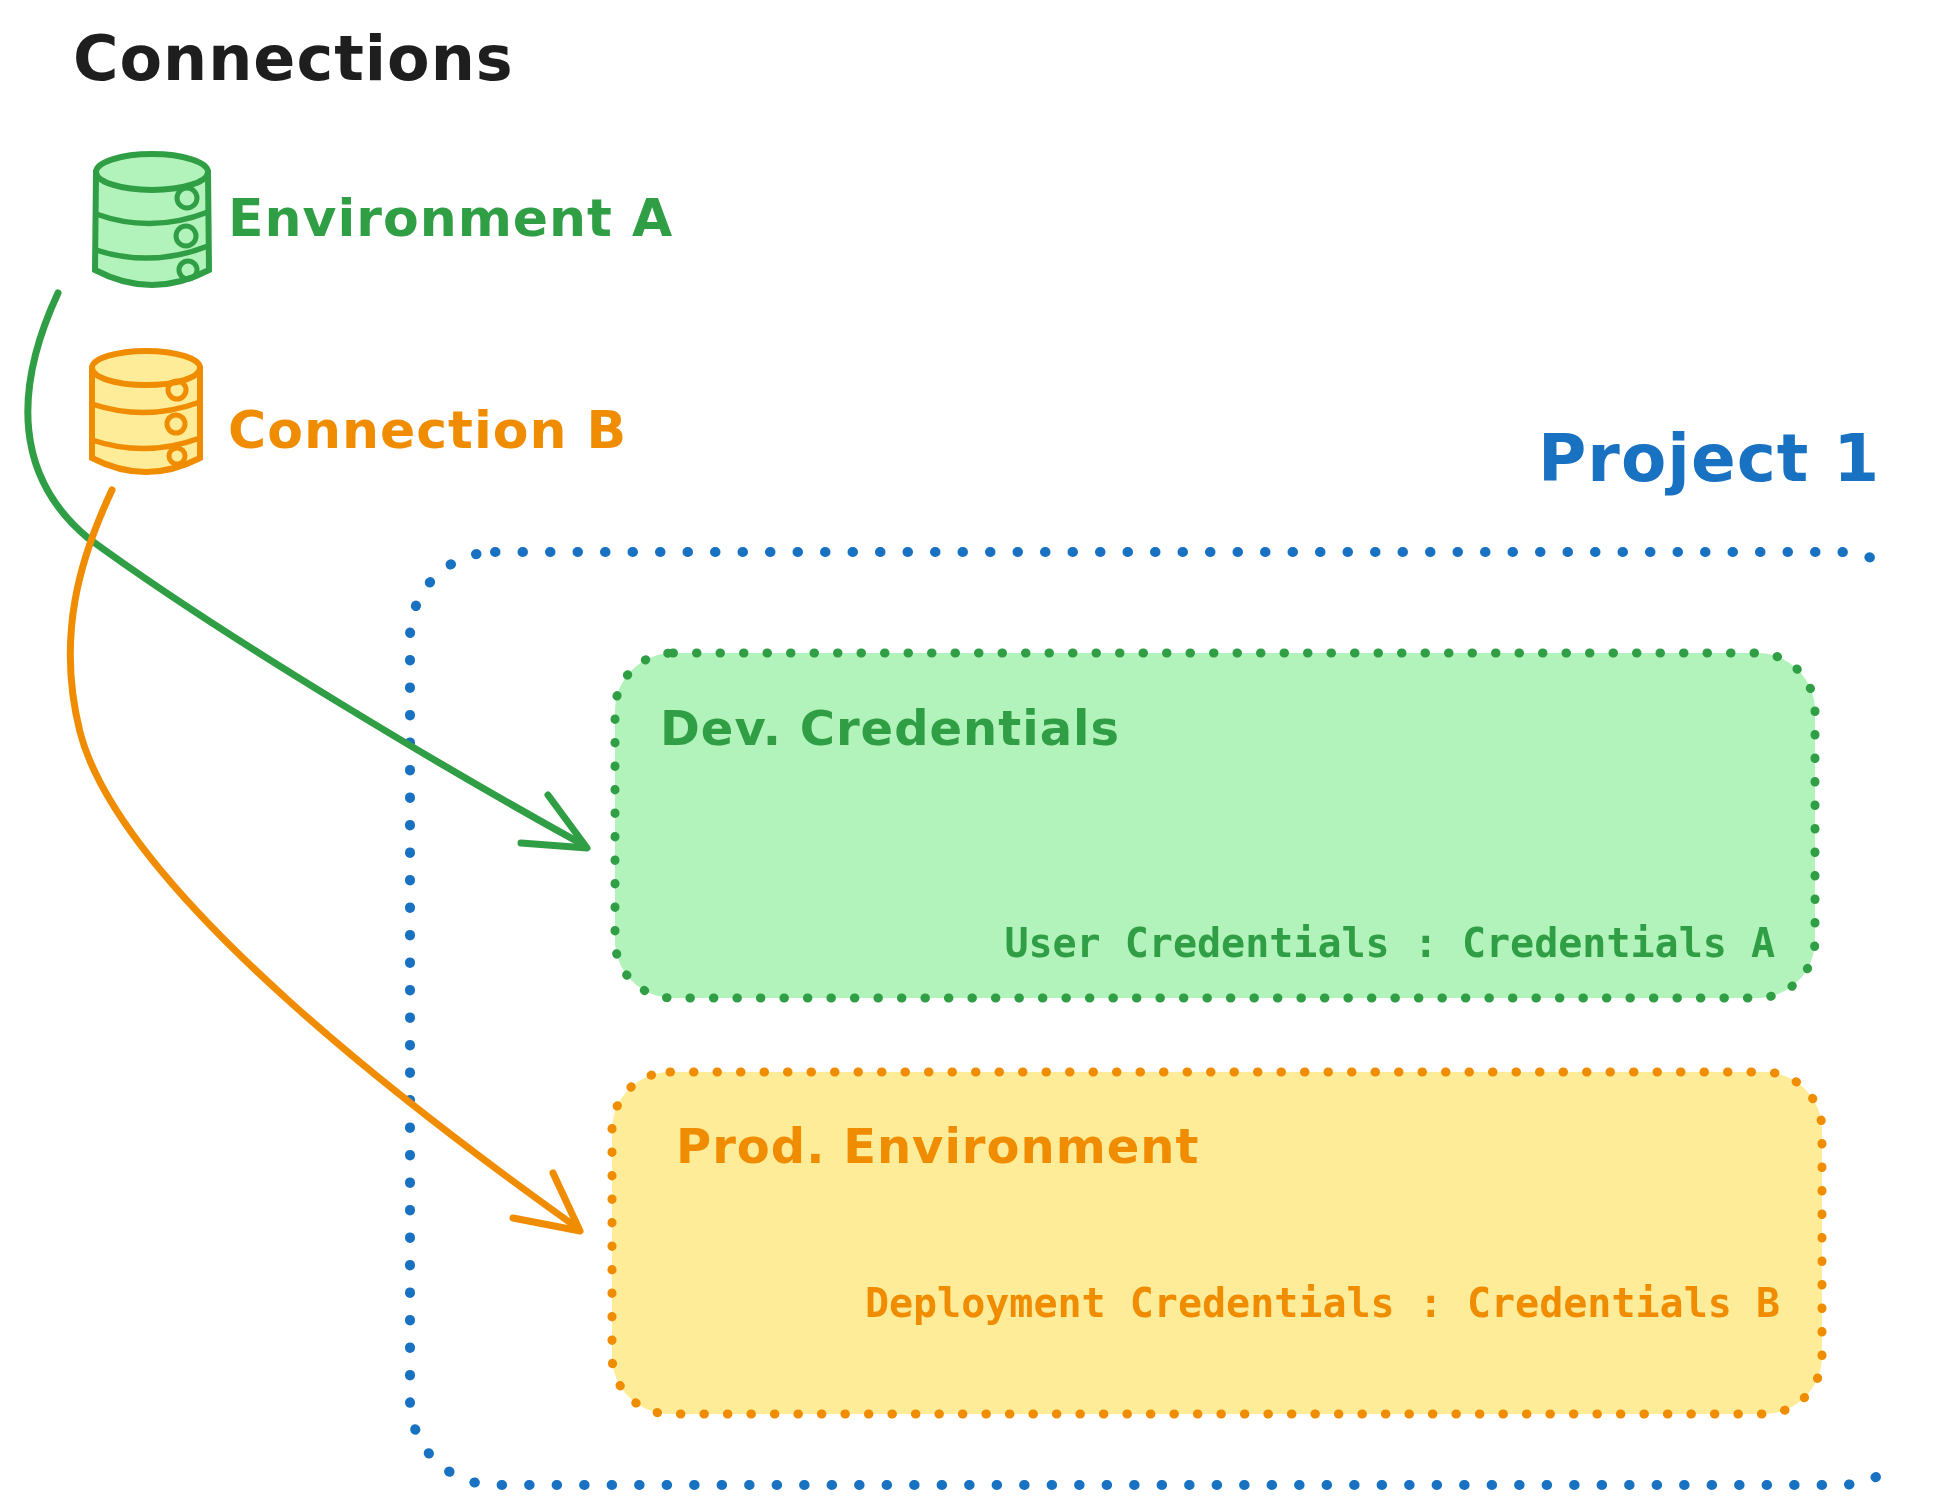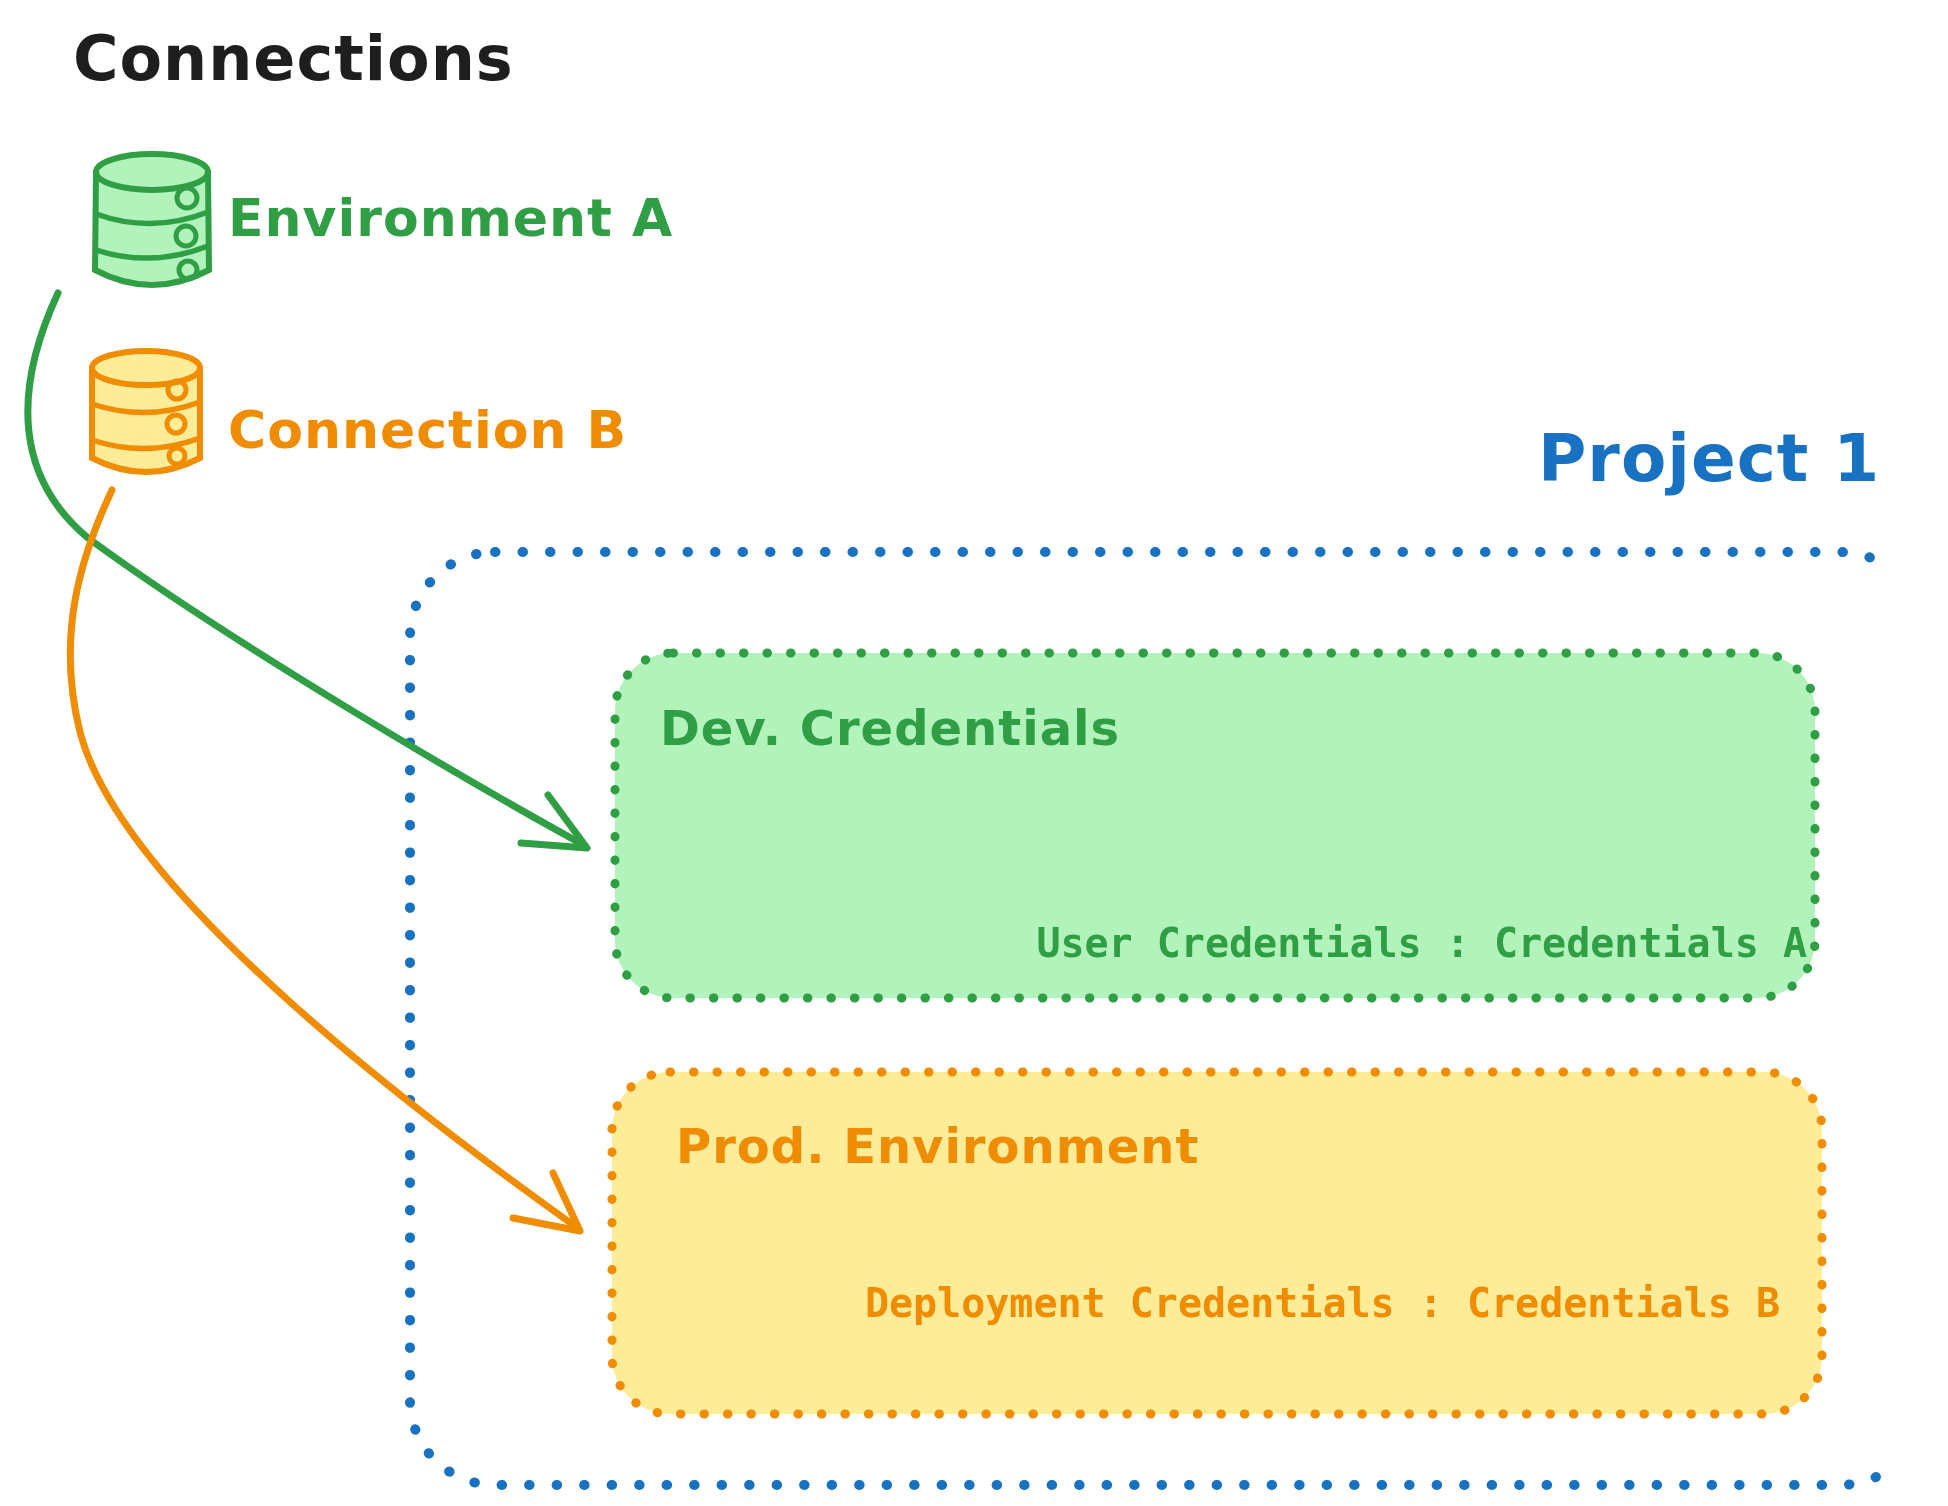--- a/index.html
+++ b/index.html
@@ -30,21 +30,21 @@
     font-size: 66px; font-weight: 600; color: #1971c2;
   }
   .env-label { font-size: 48px; font-weight: 600; }
   .dev-label  { left: 660px; top: 700px;  color: #2f9e44; }
   .prod-label { left: 676px; top: 1118px; color: #f08c00; }
   .cred-line {
     font-family: "DejaVu Sans Mono", monospace;
     font-size: 40px; font-weight: 600;
     text-align: right; letter-spacing: 0;
   }
-  .dev-cred  { left: 647px; top: 920px;  width: 1160px; color: #2f9e44; }
+  .dev-cred  { left: 615px; top: 920px;  width: 1160px; color: #2f9e44; }
   .prod-cred { left: 612px; top: 1280px; width: 1168px; color: #f08c00; }
 </style>
 </head>
 <body>
 
 <div class="canvas">
 
   <svg class="layer" width="1948" height="1506" viewBox="0 0 1948 1506">
 
     <rect x="410" y="552" width="1515" height="933" rx="85" ry="85" fill="none" stroke="#1971c2" stroke-width="10" stroke-dasharray="0.5 27" stroke-linecap="round"></rect>

